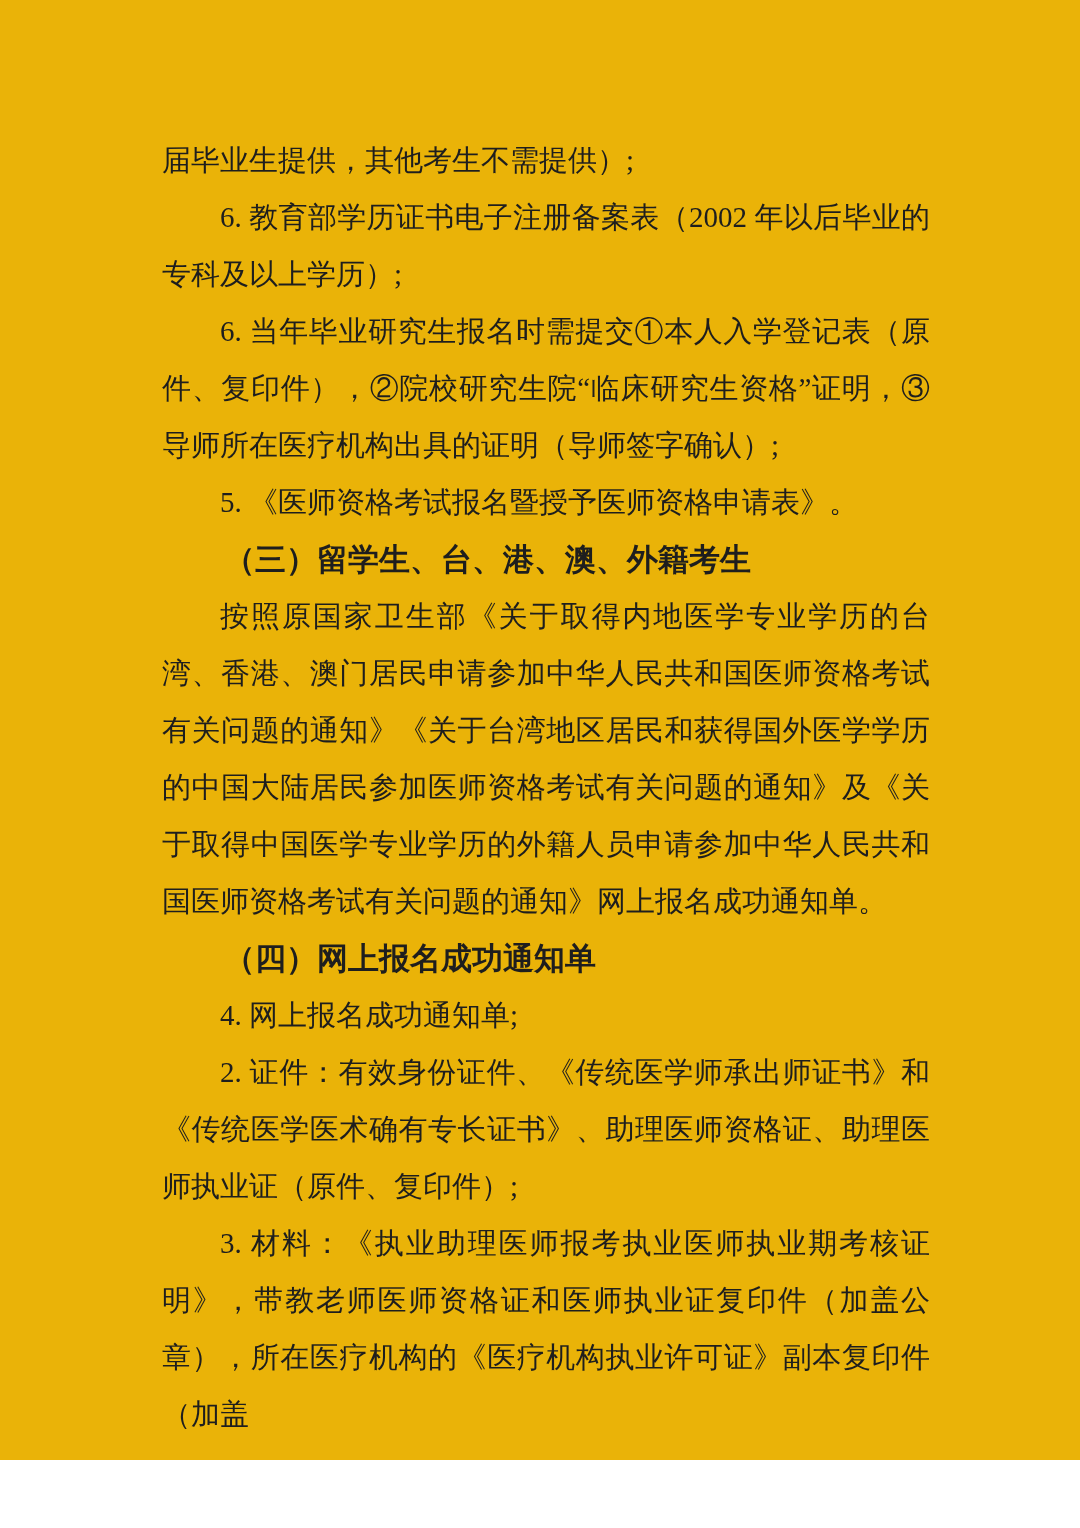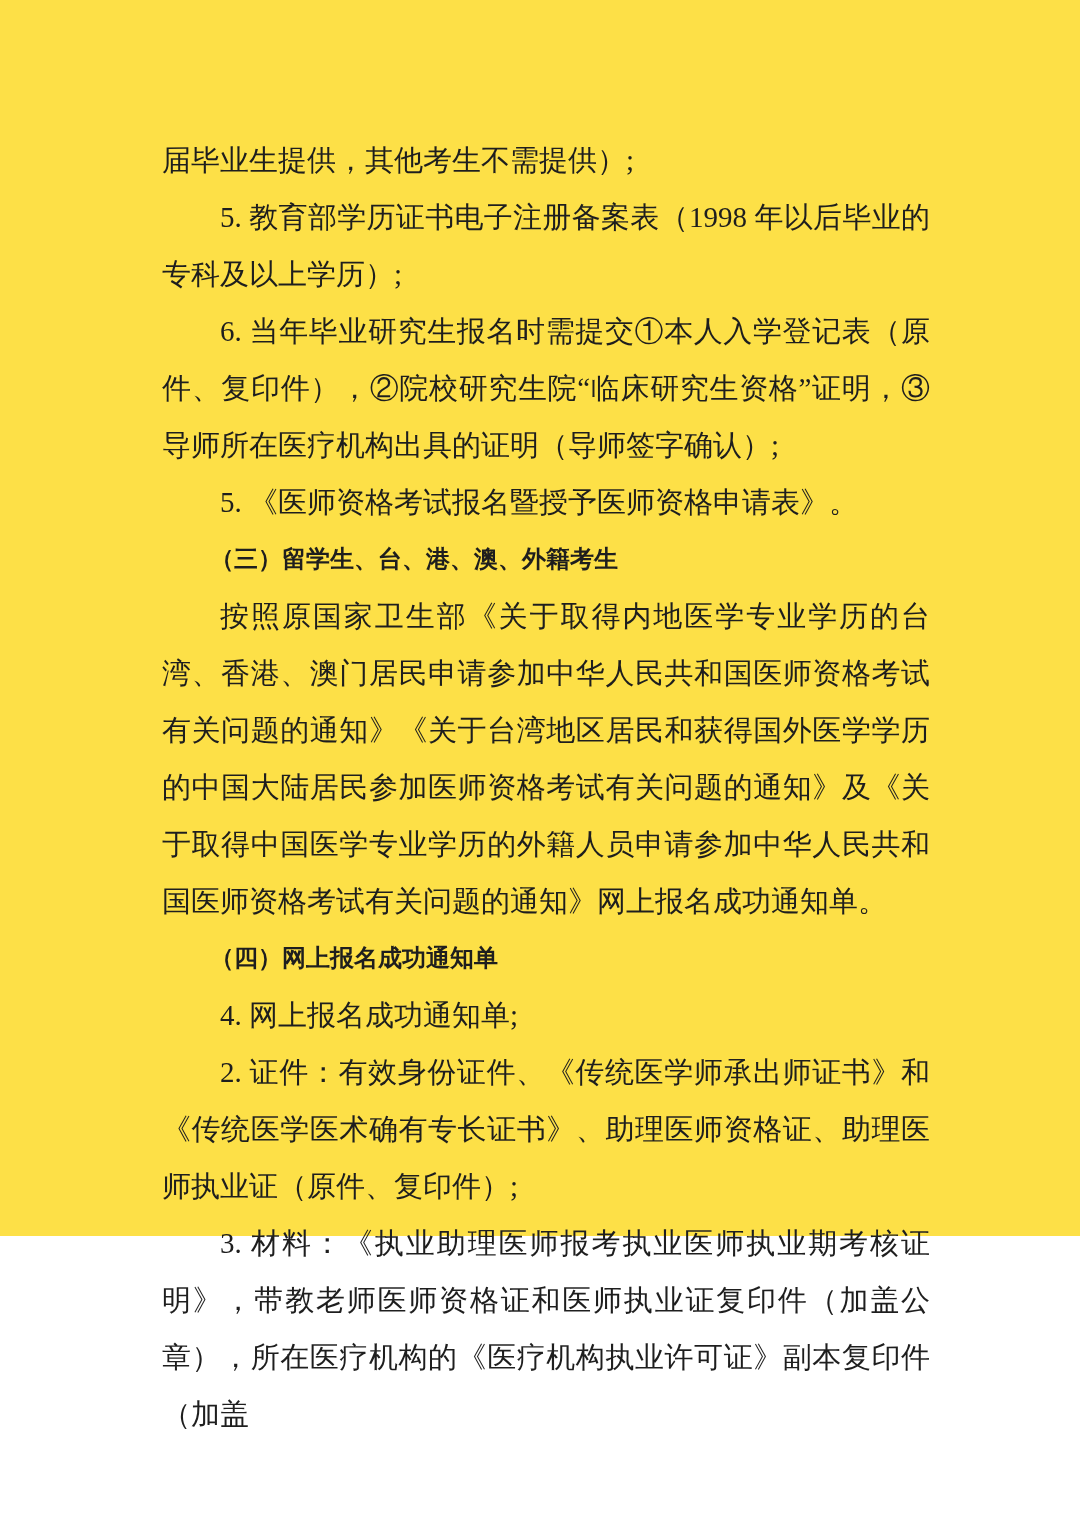--- a/index.html
+++ b/index.html
@@ -10,22 +10,22 @@
   body {
     width: 1080px;
     height: 1528px;
     background: #ffffff;
     overflow: hidden;
     font-family: "Liberation Serif", "DejaVu Serif", serif;
   }
   .page {
     position: relative;
     width: 1080px;
-    height: 1236px;
-    background: #fde047;
+    height: 1460px;
+    background: #eab308;
   }
   
   .content {
     position: absolute;
     left: 162px;
     top: 132px;
     width: 768px;
     color: #1e1e1e;
     font-size: 29px;
     line-height: 57px;
@@ -38,35 +38,35 @@
     text-indent: 2em;
     font-weight: 400;
   }
   .para.continuation {
     text-indent: 0; 
   }
   .heading {
     margin: 0;
     padding: 0;
     text-indent: 2em;
-    font-size: 24px;
+    font-size: 31px;
     line-height: 57px;
     font-weight: 700; 
     text-align: left;
   }
 </style>
 </head>
 <body>
 
 <div class="page">
   <div class="content">
 
     <p class="para continuation">届毕业生提供，其他考生不需提供）;</p>
 
-    <p class="para">5. 教育部学历证书电子注册备案表（1998 年以后毕业的专科及以上学历）;</p>
+    <p class="para">6. 教育部学历证书电子注册备案表（2002 年以后毕业的专科及以上学历）;</p>
 
     <p class="para">6. 当年毕业研究生报名时需提交①本人入学登记表（原件、复印件），②院校研究生院“临床研究生资格”证明，③导师所在医疗机构出具的证明（导师签字确认）;</p>
 
     <p class="para">5. 《医师资格考试报名暨授予医师资格申请表》。</p>
 
     <h3 class="heading">（三）留学生、台、港、澳、外籍考生</h3>
 
     <p class="para">按照原国家卫生部《关于取得内地医学专业学历的台湾、香港、澳门居民申请参加中华人民共和国医师资格考试有关问题的通知》《关于台湾地区居民和获得国外医学学历的中国大陆居民参加医师资格考试有关问题的通知》及《关于取得中国医学专业学历的外籍人员申请参加中华人民共和国医师资格考试有关问题的通知》网上报名成功通知单。</p>
 
     <h3 class="heading">（四）网上报名成功通知单</h3>

